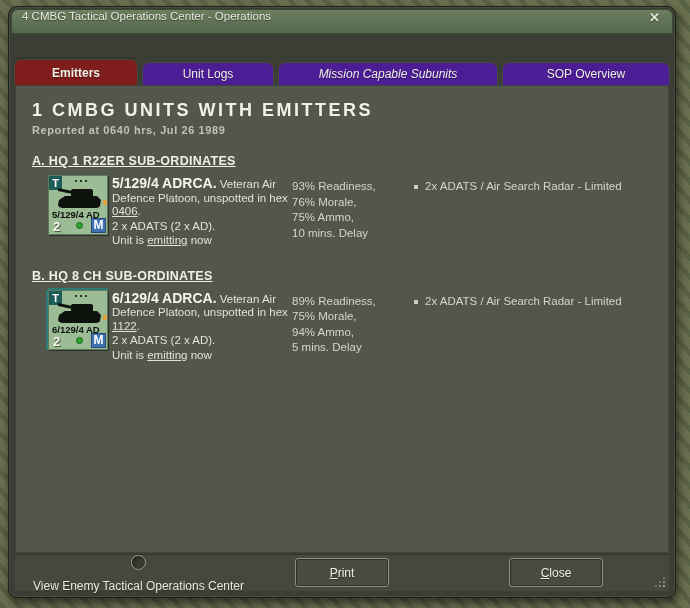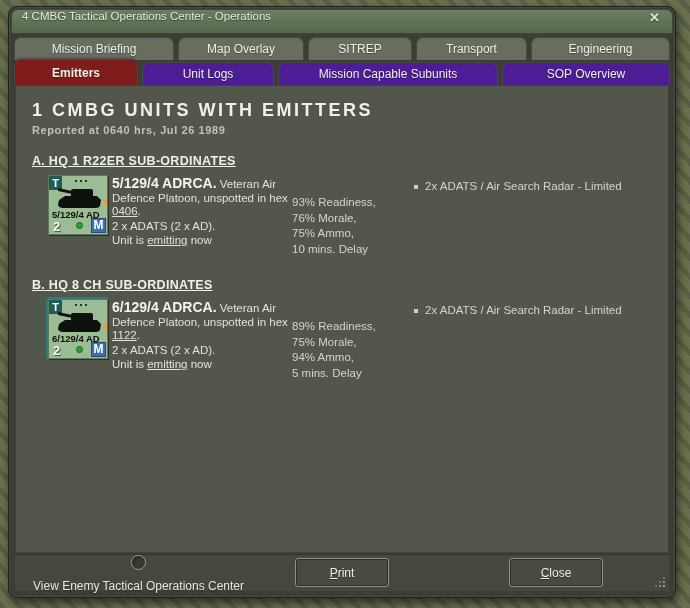--- a/index.html
+++ b/index.html
@@ -41,21 +41,21 @@
   .tabs.row1{top:30px;}
   .tabs.row2{top:55px;}
   .tab{
     height:23px;line-height:23px;text-align:center;
     background:#696d60;color:#eef0e5;font-size:12px;
     border:1px solid #454a3e;border-bottom:none;border-radius:7px 7px 0 0;
     box-sizing:border-box;cursor:pointer;white-space:nowrap;overflow:hidden;
     text-shadow:0 1px 1px rgba(0,0,0,0.35);
   }
   .t-mb{width:160px;} .t-mo{width:126px;} .t-sit{width:104px;} .t-tr{width:111px;} .t-eng{flex:1;}
-  .t-em{width:124px;} .t-ul{width:132px;} .t-mcs{width:220px;} .t-sop{flex:1;}
+  .t-em{width:124px;} .t-ul{width:132px;} .t-mcs{width:220px;font-style:italic;} .t-sop{flex:1;}
   .tabs.row2 .tab{background:#4c1d95;}
   .tabs.row2 .tab.active{
     background:#7f1d1d;font-weight:bold;position:relative;z-index:2;
     margin-top:-3px;height:26px;line-height:26px;
     box-shadow:0 -1px 2px rgba(0,0,0,0.3);
   }
   
   .content{
     position:absolute;left:6px;right:6px;top:78px;bottom:44px;
     background:#52564b;border:1px solid #40433a;
@@ -75,21 +75,21 @@
   }
   .section-header.first{margin-top:18px;}
   .entry{
     display:grid;grid-template-columns:60px 176px 106px auto;column-gap:4px;
     margin-left:24px;align-items:start;
   }
   .desc{font-size:11.5px;color:#e0e3d5;line-height:13.5px;padding-top:2px;}
   .unit-name{font-size:14px;font-weight:bold;color:#f3f5eb;}
   .hexlink,.statuslink{color:#e0e3d5;text-decoration:underline;cursor:pointer;}
   .desc .line{margin-top:1px;}
-  .stats{font-size:11.5px;color:#d3d6c7;line-height:15.5px;padding-top:4px;margin-top:16px;}
+  .stats{font-size:11.5px;color:#d3d6c7;line-height:15.5px;padding-top:4px;}
   .emitters{display:flex;gap:7px;font-size:11.5px;color:#d3d6c7;padding:5px 0 0 12px;}
   .bullet{width:4px;height:4px;background:#cdd0c1;margin-top:5px;flex:none;}
   
   .counter{
     position:relative;width:60px;height:60px;background:#9cbc95;
     border:1px solid #5e795b;box-sizing:border-box;
     box-shadow:1px 1px 0 rgba(0,0,0,0.45);cursor:pointer;
   }
   .counter.teal-edge{box-shadow:-2px 0 0 #2e7b78, 0 -2px 0 #2e7b78, 1px 1px 0 rgba(0,0,0,0.45);}
   .corner-t{
@@ -152,27 +152,20 @@
 <body>
 
 <div class="screen">
   <div class="dialog">
 
     <div class="titlebar">
       <span class="title">4 CMBG Tactical Operations Center - Operations</span>
       <span class="close">✕</span>
     </div>
 
-    <div class="tabs row1">
-      <div class="tab t-mb">Mission Briefing</div>
-      <div class="tab t-mo">Map Overlay</div>
-      <div class="tab t-sit">SITREP</div>
-      <div class="tab t-tr">Transport</div>
-      <div class="tab t-eng">Engineering</div>
-    </div>
 
     <div class="tabs row2">
       <div class="tab t-em active">Emitters</div>
       <div class="tab t-ul">Unit Logs</div>
       <div class="tab t-mcs">Mission Capable Subunits</div>
       <div class="tab t-sop">SOP Overview</div>
     </div>
 
     <div class="content">
       <div class="report-title">1 CMBG UNITS WITH EMITTERS</div>

